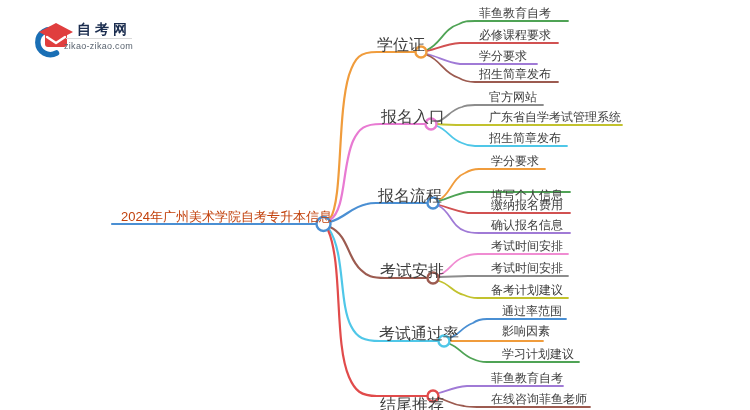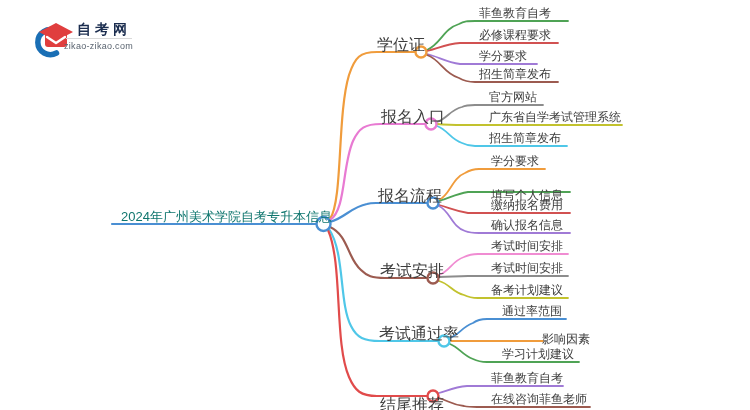--- a/index.html
+++ b/index.html
@@ -5,21 +5,21 @@
   html,body{margin:0;padding:0;background:#fff;}
   .stage{
     position:relative;width:750px;height:410px;background:#ffffff;overflow:hidden;
     font-family:"Liberation Sans","DejaVu Sans",sans-serif;
   }
   .layer{position:absolute;left:0;top:0;width:750px;height:410px;}
   .lbl{
     position:absolute;white-space:nowrap;color:#3d3d3d;line-height:15px;
     font-family:"Liberation Sans","DejaVu Sans",sans-serif;
   }
-  .root-lbl{font-size:13px;color:#0f766e;}
+  .root-lbl{font-size:13px;color:#c2410c;}
   .branch-lbl{font-size:16px;}
   .leaf-lbl{font-size:12px;}
   .logo{position:absolute;left:30px;top:14px;width:110px;height:46px;}
   .logo .site-name{
     position:absolute;left:47px;top:7px;font-size:14px;font-weight:bold;
     color:#1b2d4f;letter-spacing:4px;white-space:nowrap;
   }
   .logo .divider{position:absolute;left:36px;top:24px;width:66px;height:1px;background:#d9d9d9;}
   .logo .site-url{position:absolute;left:34px;top:27px;font-size:9px;color:#5a6470;white-space:nowrap;letter-spacing:0.3px;}
 </style>
@@ -108,19 +108,19 @@
   <div class="lbl leaf-lbl" style="left:491px;top:154px;">学分要求</div>
   <div class="lbl leaf-lbl" style="left:491px;top:177px;margin-top:11px;">填写个人信息</div>
   <div class="lbl leaf-lbl" style="left:491px;top:198px;text-align:center;">缴纳报名费用</div>
   <div class="lbl leaf-lbl" style="left:491px;top:218px;">确认报名信息</div>
 
   <div class="lbl leaf-lbl" style="left:491px;top:239px;">考试时间安排</div>
   <div class="lbl leaf-lbl" style="left:491px;top:261px;">考试时间安排</div>
   <div class="lbl leaf-lbl" style="left:491px;top:283px;">备考计划建议</div>
 
   <div class="lbl leaf-lbl" style="left:502px;top:304px;">通过率范围</div>
-  <div class="lbl leaf-lbl" style="left:502px;top:332px;margin-left:40px;">影响因素</div>
+  <div class="lbl leaf-lbl" style="left:502px;top:324px;">影响因素</div>
   <div class="lbl leaf-lbl" style="left:502px;top:347px;">学习计划建议</div>
 
   <div class="lbl leaf-lbl" style="left:491px;top:371px;">菲鱼教育自考</div>
   <div class="lbl leaf-lbl" style="left:491px;top:392px;">在线咨询菲鱼老师</div>
 
 </div>
 
 </body></html>

